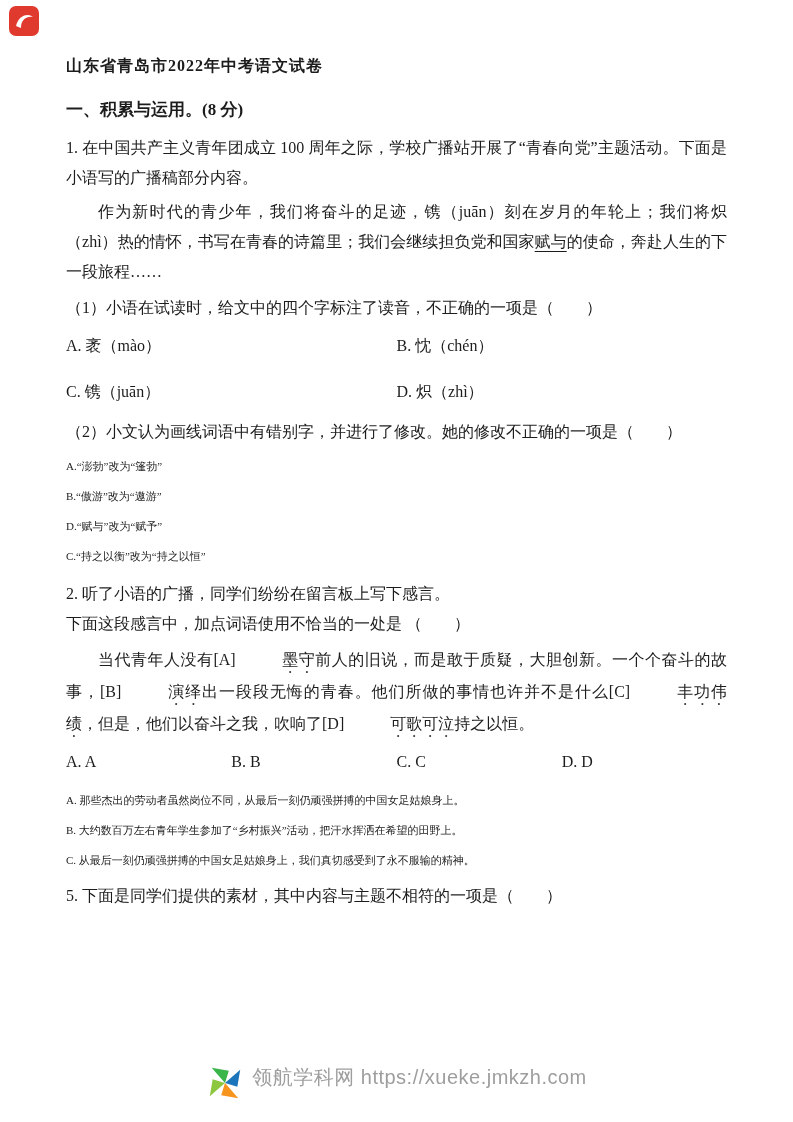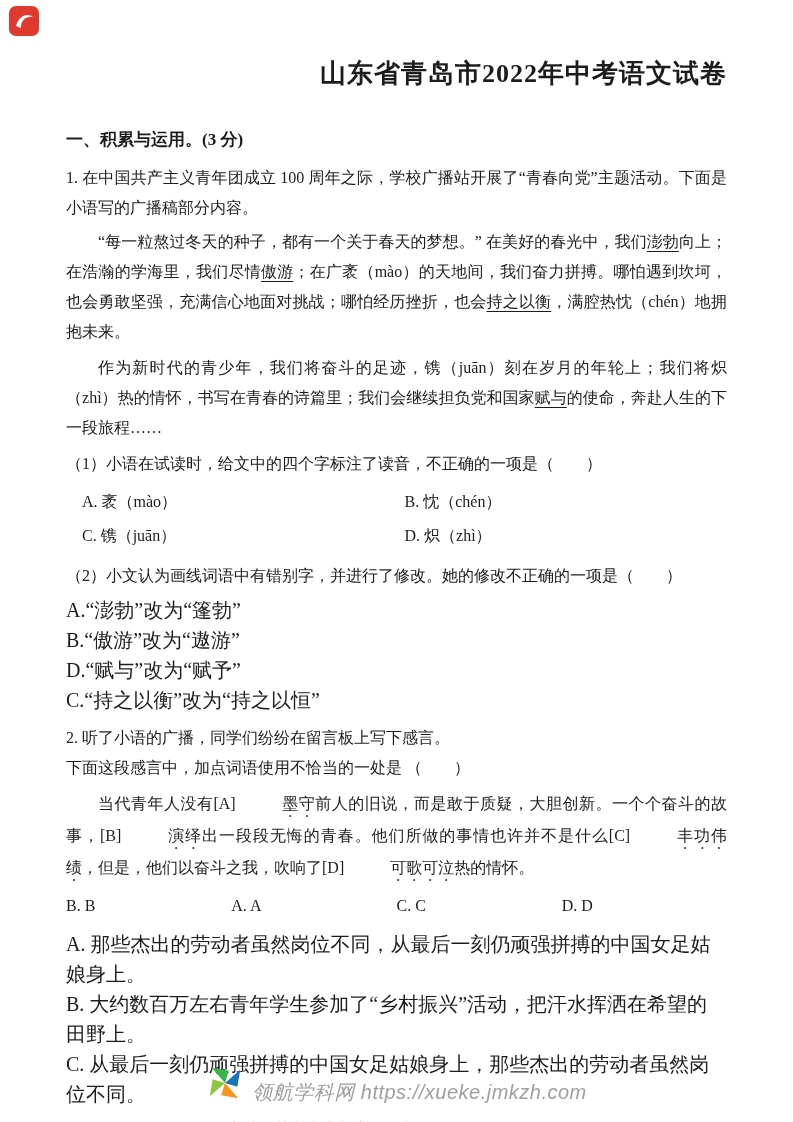--- a/index.html
+++ b/index.html
@@ -16,25 +16,25 @@
     overflow: hidden;
   }
   .corner-logo {
     position: absolute;
     top: 5px;
     left: 8px;
     width: 32px;
     height: 32px;
   }
   .title {
-    text-align: right;
-    font-size: 26px;
+    text-align: left;
+    font-size: 16px;
     font-weight: 700;
     letter-spacing: 1px;
-    margin-bottom: 34px;
+    margin-bottom: 18px;
   }
   .section-heading {
     font-size: 17px;
     font-weight: 700;
     margin-bottom: 8px;
     line-height: 30px;
   }
   .line, .para {
     font-size: 16px;
     line-height: 30px;
@@ -54,46 +54,45 @@
   .dot {
     -webkit-text-emphasis: filled dot #333;
     -webkit-text-emphasis-position: under;
     text-emphasis: filled dot #333;
     text-emphasis-position: under right;
     padding-left: 46px;
   }
   .opt-grid-2 {
     display: grid;
     grid-template-columns: 1fr 1fr;
-    row-gap: 4px;
+    row-gap: 16px;
     font-size: 16px;
     line-height: 30px;
-    margin: 8px 0 10px 16px;
+    margin: 8px 0 10px 0;
   }
   .opt-grid-4 {
     display: grid;
     grid-template-columns: 1fr 1fr 1fr 1fr;
     font-size: 16px;
     line-height: 30px;
     margin: 6px 0 8px 0;
   }
   .opt-line {
-    font-size: 20px;
+    font-size: 11px;
     line-height: 30px;
   }
   .watermark {
     position: absolute;
     left: 0;
     right: 0;
     bottom: 16px;
     display: flex;
-    align-items: flex-end;
+    align-items: flex-start;
     justify-content: center;
     gap: 8px;
-    font-style: italic;
   }
   .watermark-text {
     font-family: "Liberation Sans", "DejaVu Sans", sans-serif;
     font-size: 20px;
     color: #9e9e9e;
     letter-spacing: 0.5px;
   }
 </style>
 </head>
 <body>
@@ -102,27 +101,24 @@
 
   <div class="corner-logo">
     <svg width="32" height="32" viewBox="0 0 32 32" aria-hidden="true">
       <rect x="1" y="1" width="30" height="30" rx="7" fill="#e03a2f"></rect>
       <path d="M8 21 C11 9 21 8 25 12 C19 11 13 14 13 23 Z" fill="#ffffff"></path>
     </svg>
   </div>
 
   <h1 class="title">山东省青岛市2022年中考语文试卷</h1>
 
-  <h2 class="section-heading">一、积累与运用。(3 分)</h2>
+  <h2 class="section-heading">一、积累与运用。(8 分)</h2>
 
   <p class="line mb4">1. 在中国共产主义青年团成立 100 周年之际，学校广播站开展了“青春向党”主题活动。下面是小语写的广播稿部分内容。</p>
 
-  <p class="para indent mb6">
-    <span>“每一粒熬过冬天的种子，都有一个关于春天的梦想。” 在美好的春光中，我们</span><span class="u">澎勃</span><span>向上；在浩瀚的学海里，我们尽情</span><span class="u">傲游</span><span>；在广袤（mào）的天地间，我们奋力拼搏。哪怕遇到坎坷，也会勇敢坚强，充满信心地面对挑战；哪怕经历挫折，也会</span><span class="u">持之以衡</span><span>，满腔热忱（chén）地拥抱未来。</span>
-  </p>
 
   <p class="para indent mb6">
     <span>作为新时代的青少年，我们将奋斗的足迹，镌（juān）刻在岁月的年轮上；我们将炽（zhì）热的情怀，书写在青春的诗篇里；我们会继续担负党和国家</span><span class="u">赋与</span><span>的使命，奔赴人生的下一段旅程……</span>
   </p>
 
   <p class="line mt6">（1）小语在试读时，给文中的四个字标注了读音，不正确的一项是（　　）</p>
 
   <div class="opt-grid-2">
     <span class="opt">A. 袤（mào）</span>
     <span class="opt">B. 忱（chén）</span>
@@ -134,34 +130,34 @@
 
   <p class="opt-line">A.“澎勃”改为“篷勃”</p>
   <p class="opt-line">B.“傲游”改为“遨游”</p>
   <p class="opt-line">D.“赋与”改为“赋予”</p>
   <p class="opt-line">C.“持之以衡”改为“持之以恒”</p>
 
   <p class="line mt8">2. 听了小语的广播，同学们纷纷在留言板上写下感言。</p>
   <p class="line">下面这段感言中，加点词语使用不恰当的一处是 （　　）</p>
 
   <p class="para indent mt6">
-    <span>当代青年人没有[A]</span><span class="dot">墨守</span><span>前人的旧说，而是敢于质疑，大胆创新。一个个奋斗的故事，[B]</span><span class="dot">演绎</span><span>出一段段无悔的青春。他们所做的事情也许并不是什么[C]</span><span class="dot">丰功伟绩</span><span>，但是，他们以奋斗之我，吹响了[D]</span><span class="dot">可歌可泣</span><span>热的情怀。</span>
+    <span>当代青年人没有[A]</span><span class="dot">墨守</span><span>前人的旧说，而是敢于质疑，大胆创新。一个个奋斗的故事，[B]</span><span class="dot">演绎</span><span>出一段段无悔的青春。他们所做的事情也许并不是什么[C]</span><span class="dot">丰功伟绩</span><span>，但是，他们以奋斗之我，吹响了[D]</span><span class="dot">可歌可泣</span><span>持之以恒。</span>
   </p>
 
   <div class="opt-grid-4">
+    <span class="opt">A. A</span>
     <span class="opt">B. B</span>
-    <span class="opt">A. A</span>
     <span class="opt">C. C</span>
     <span class="opt">D. D</span>
   </div>
 
 
   <p class="opt-line">A. 那些杰出的劳动者虽然岗位不同，从最后一刻仍顽强拼搏的中国女足姑娘身上。</p>
   <p class="opt-line">B. 大约数百万左右青年学生参加了“乡村振兴”活动，把汗水挥洒在希望的田野上。</p>
-  <p class="opt-line">C. 从最后一刻仍顽强拼搏的中国女足姑娘身上，那些杰出的劳动者虽然岗位不同。</p>
+  <p class="opt-line">C. 从最后一刻仍顽强拼搏的中国女足姑娘身上，我们真切感受到了永不服输的精神。</p>
 
   <p class="line mt6">5. 下面是同学们提供的素材，其中内容与主题不相符的一项是（　　）</p>
 
   <div class="watermark">
     <span>
       <svg width="38" height="38" viewBox="0 0 40 40" aria-hidden="true">
         <path d="M20 20 L6 4 L24 7 Z" fill="#39b54a"></path>
         <path d="M20 20 L36 6 L33 24 Z" fill="#1b75bb"></path>
         <path d="M20 20 L34 36 L16 33 Z" fill="#f7941d"></path>
         <path d="M20 20 L4 34 L7 16 Z" fill="#8dc63f"></path>

